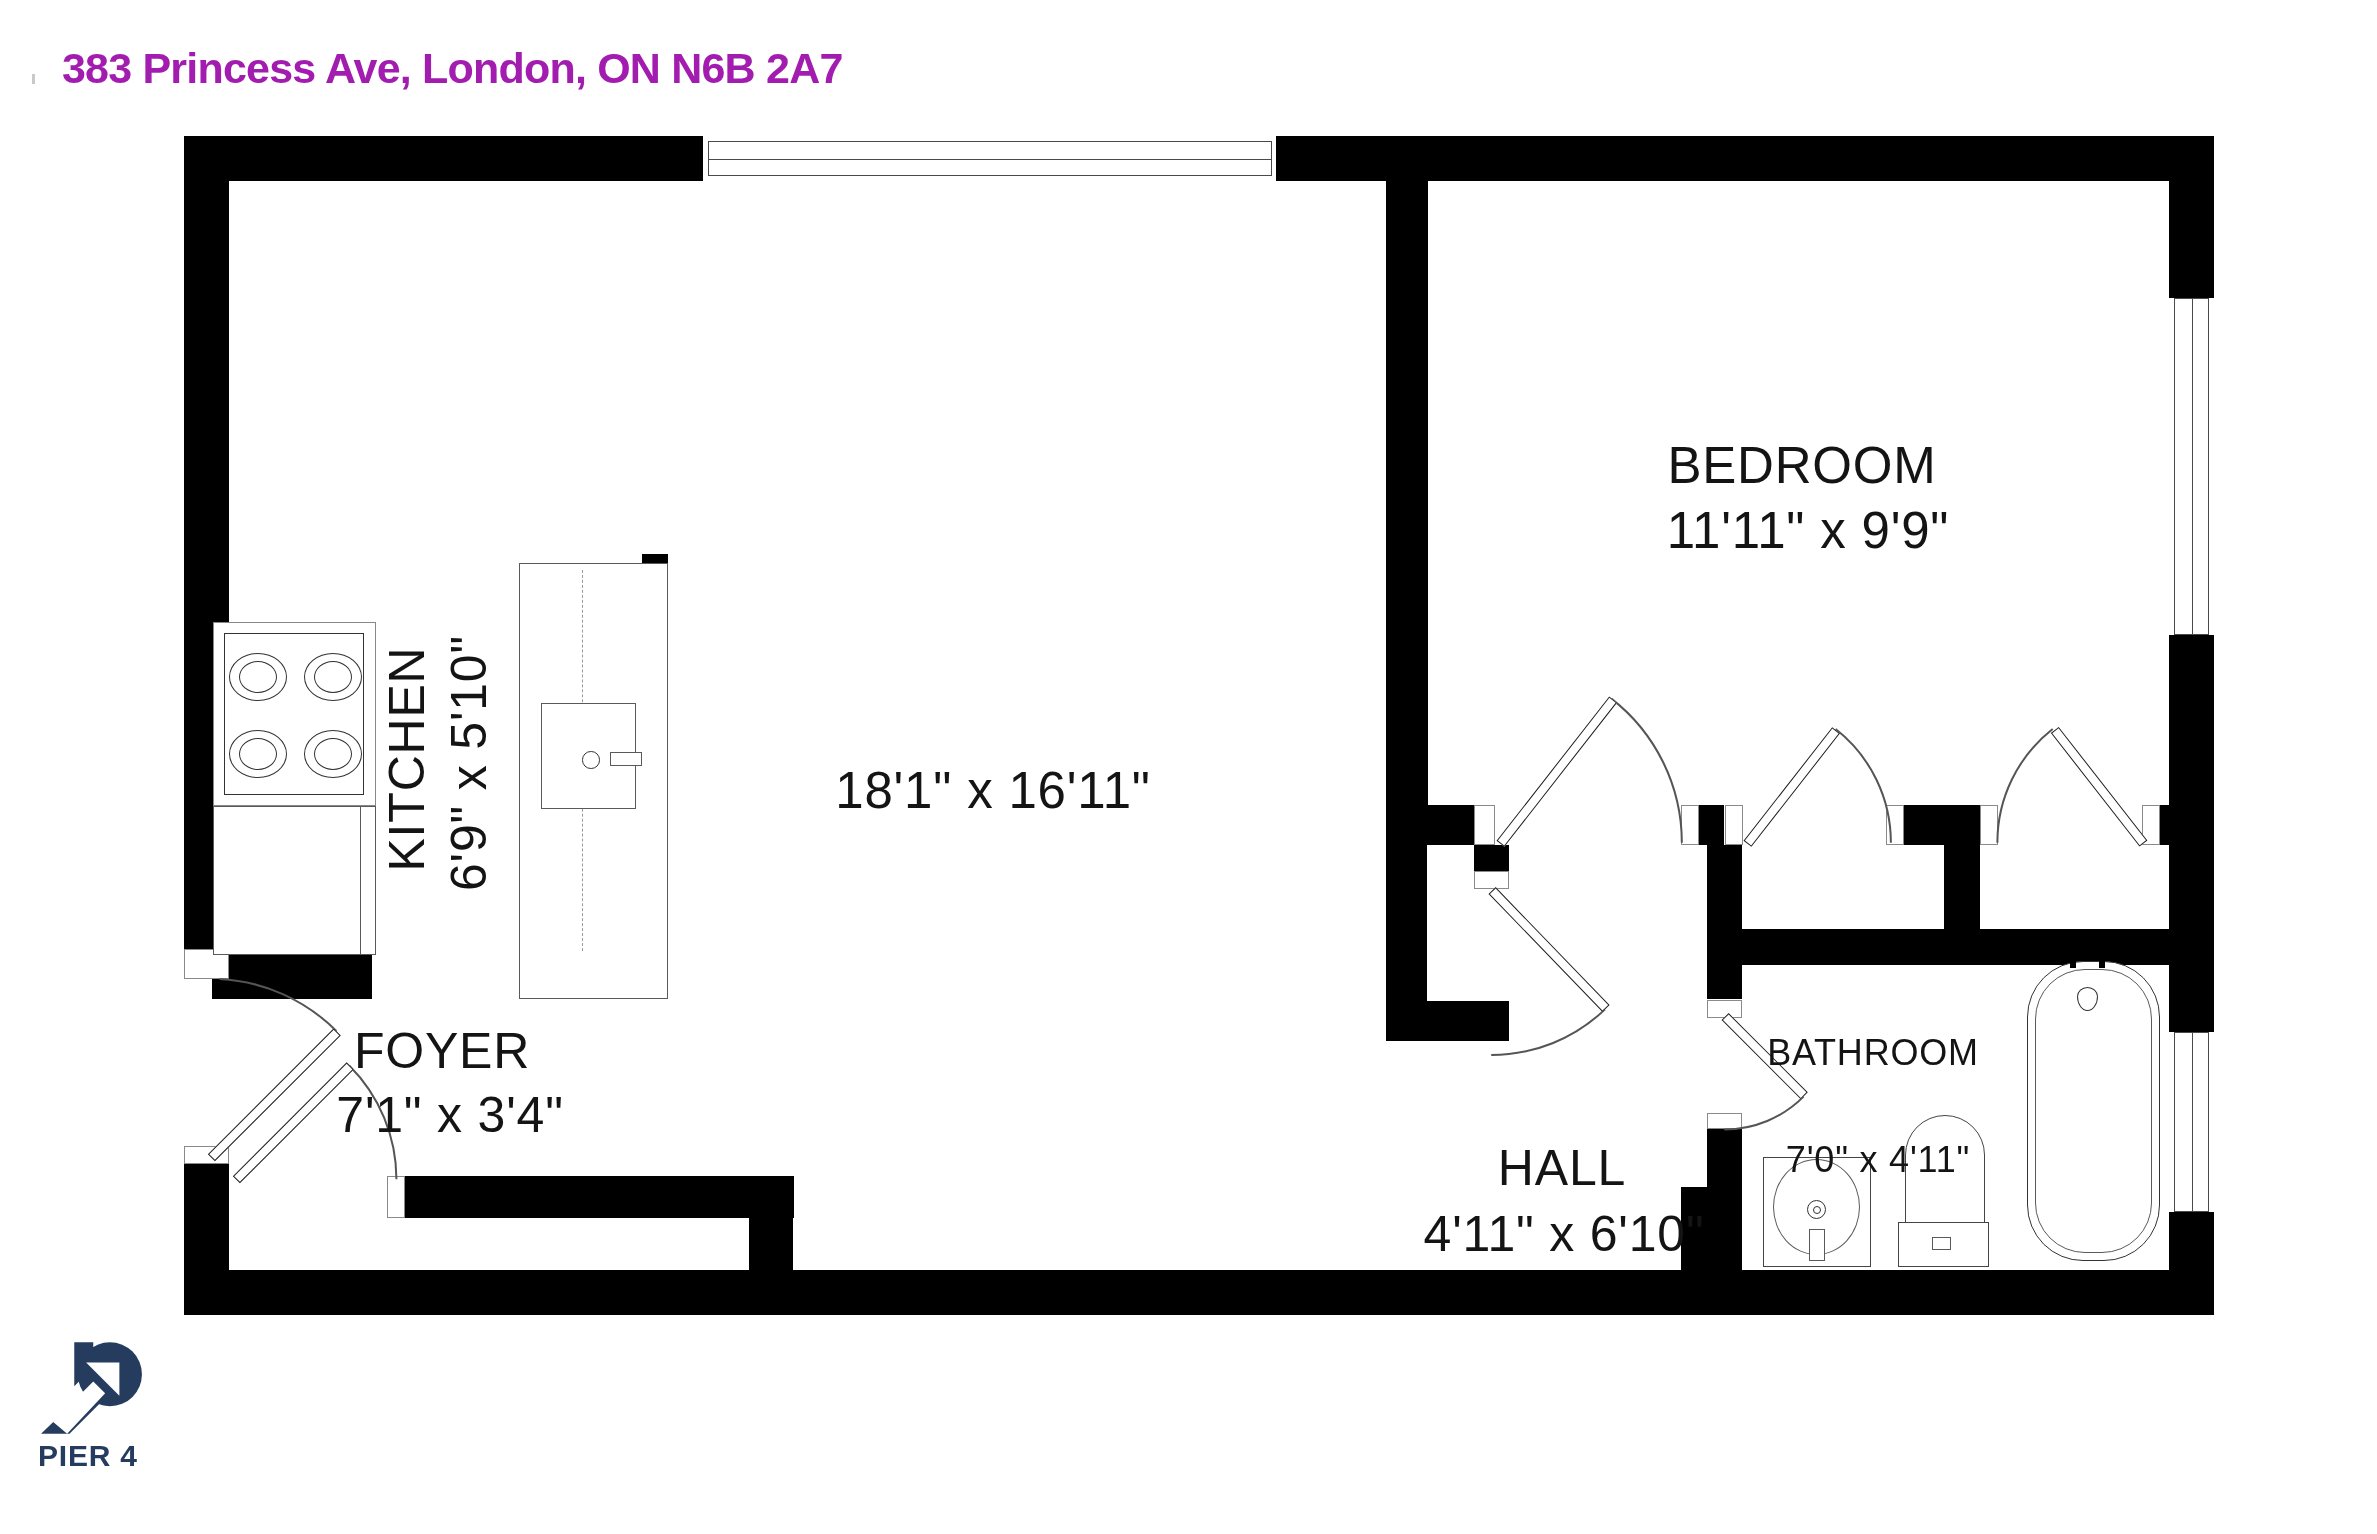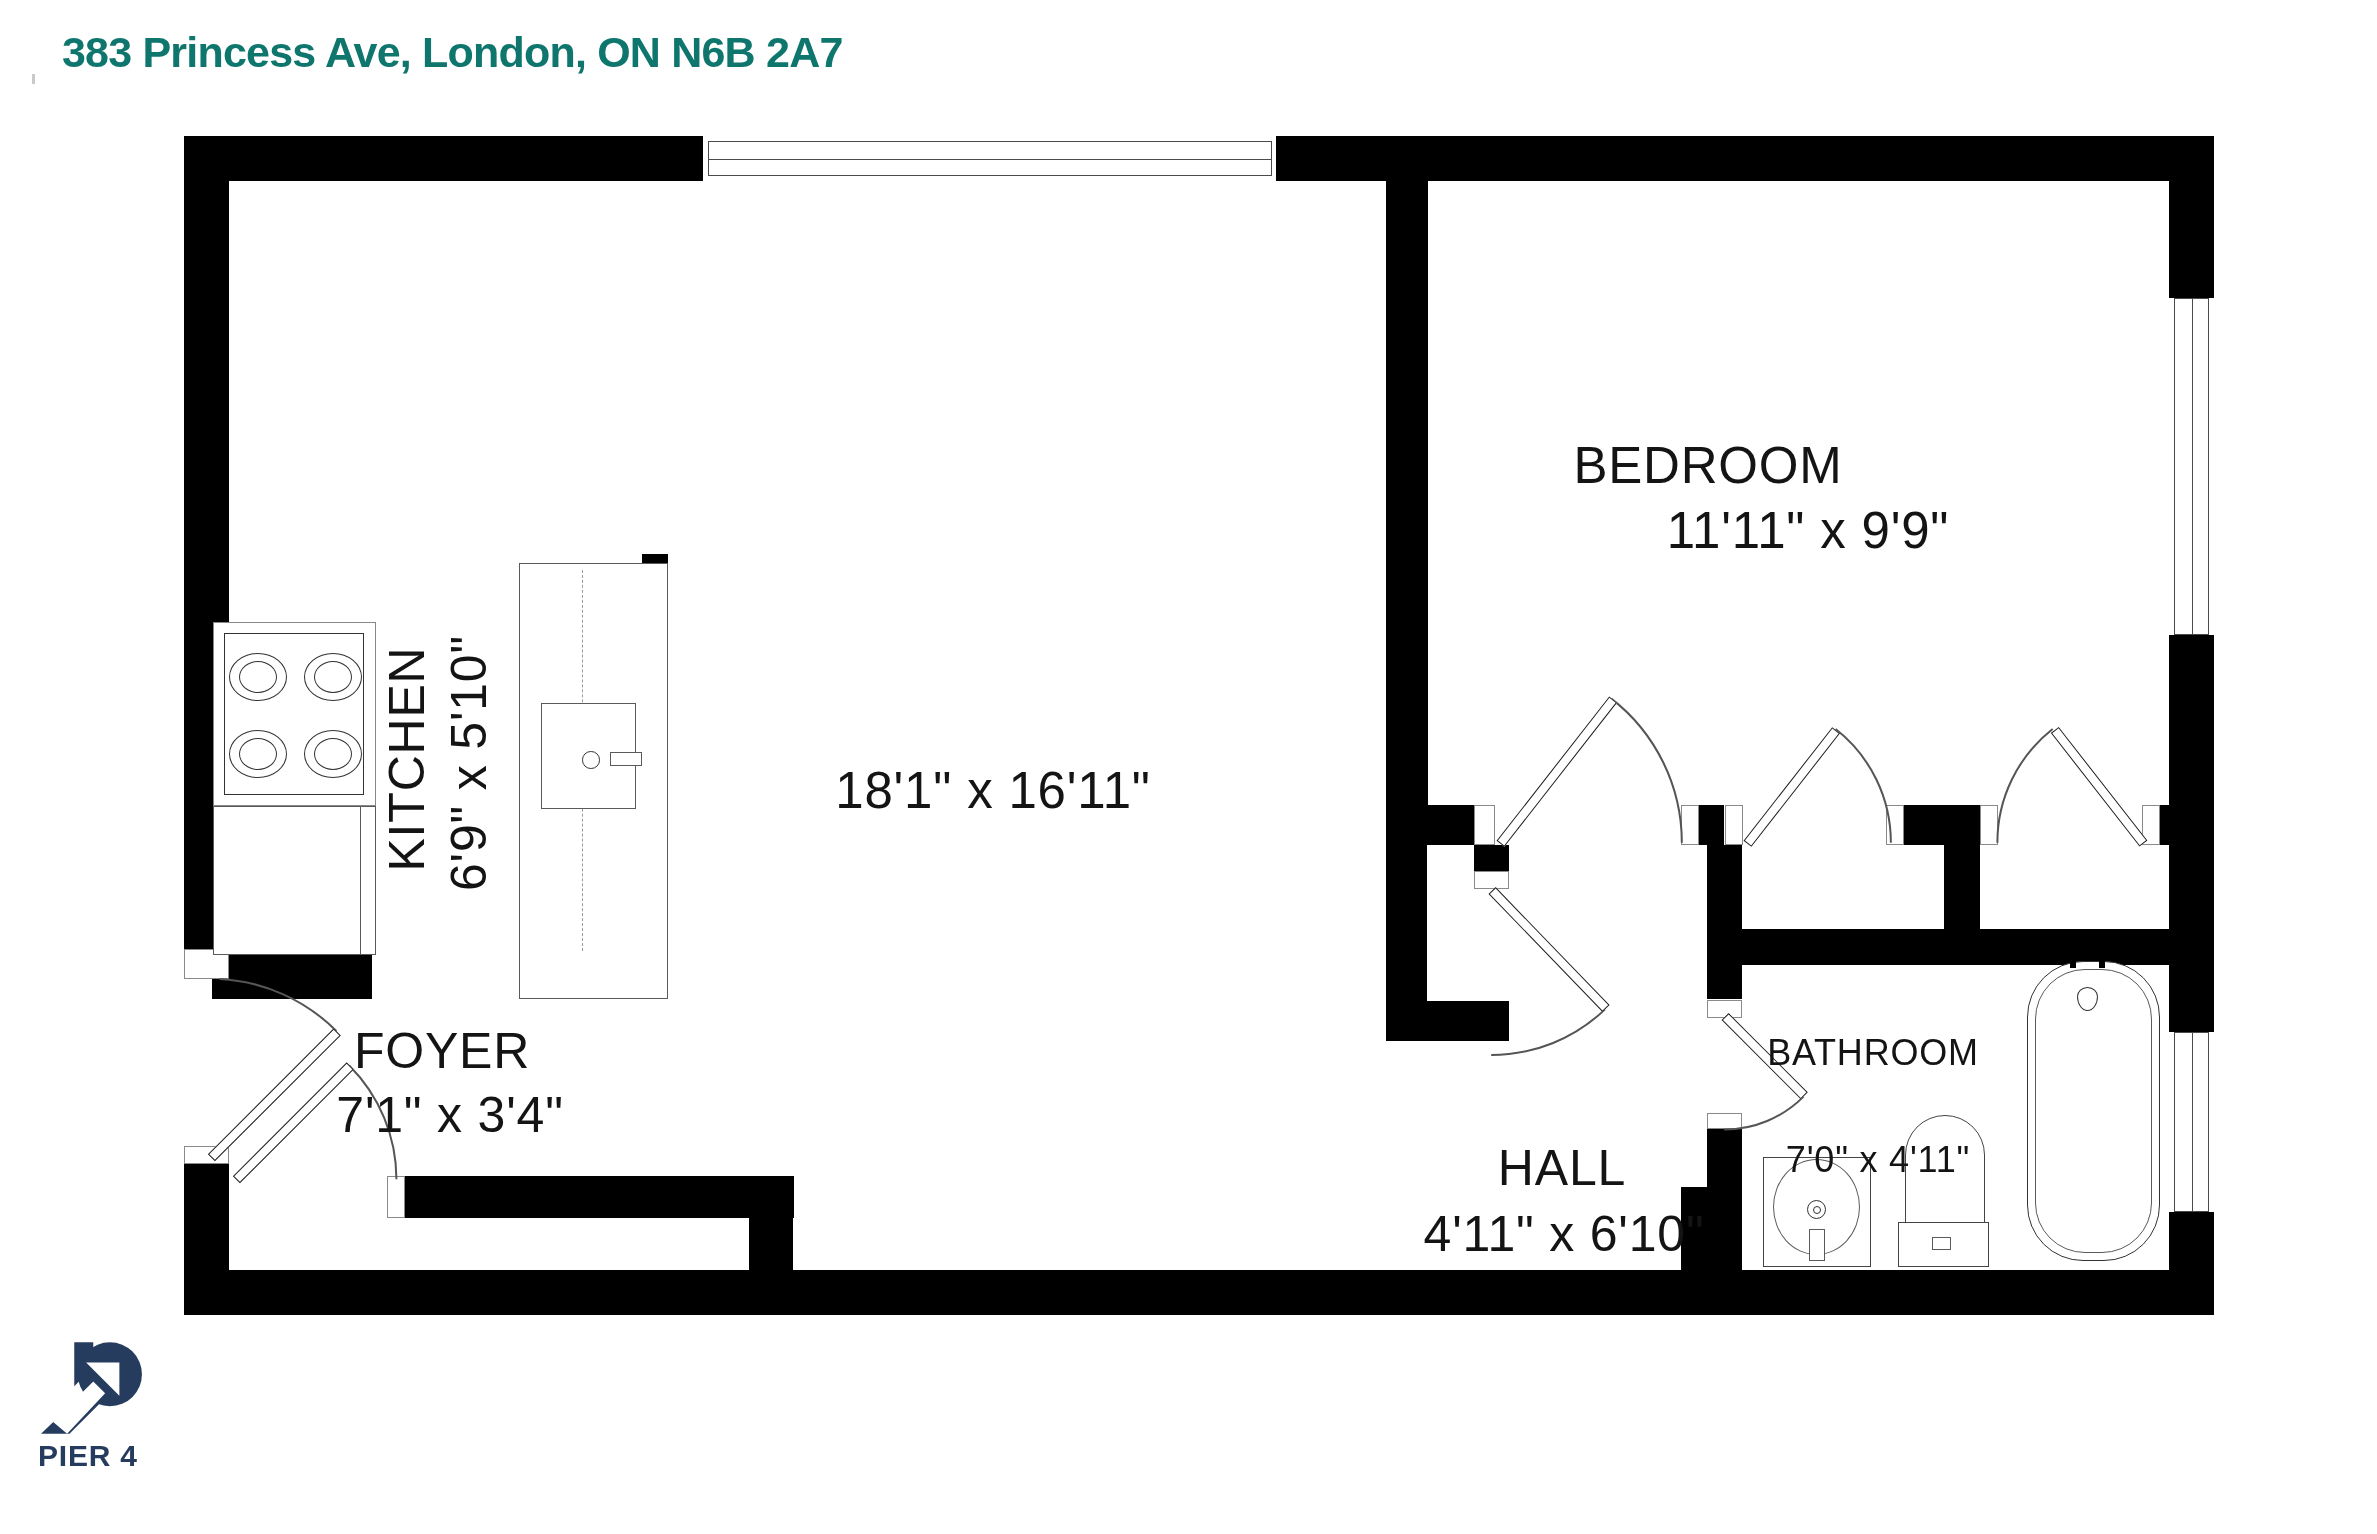--- a/index.html
+++ b/index.html
@@ -1,19 +1,19 @@
 <!DOCTYPE html>
 <html style="font-size:13px"><head>
 <meta charset="utf-8">
 <style>
   html,body{margin:0;padding:0;background:#fff;}
   .canvas{position:relative;width:2377px;height:1535px;background:#ffffff;overflow:hidden;
           font-family:"Liberation Sans", sans-serif;}
   
-  .title{position:absolute;left:62px;top:28px;font-size:43px;font-weight:bold;color:#0f766e;
+  .title{position:absolute;left:62px;top:44px;font-size:43px;font-weight:bold;color:#a21caf;
          letter-spacing:-0.8px;white-space:nowrap;}
   .tick{position:absolute;left:32px;top:74px;width:3.2px;height:9.6px;background:#c9c9c9;}
   .room-label{position:absolute;transform:translate(-50%,-50%);font-size:51px;font-weight:400;
               color:#141414;white-space:nowrap;letter-spacing:0.8px;}
   .room-label.rot{transform:translate(-50%,-50%) rotate(-90deg);}
   .sz62{font-size:50px;} .sz60{font-size:36px;}
   .footer{position:absolute;left:1189px;top:1416px;transform:translateX(-50%);
           display:flex;align-items:center;gap:16px;font-size:42px;font-weight:bold;color:#000;
           white-space:nowrap;letter-spacing:-0.8px;}
   .footer .sep{display:inline-block;width:5.6px;height:42px;background:#000;}
@@ -148,21 +148,21 @@
   <div class="fx thin" style="left:1932px;top:1237px;width:19px;height:13px"></div>
   <div class="fx dark" style="left:1763px;top:1157px;width:108px;height:110px;border-color:#444"></div>
   <div class="fx thin" style="left:1773px;top:1159px;width:87px;height:96px;border-radius:50%"></div>
   <div class="fx dark" style="left:1807px;top:1200px;width:19px;height:19px;border-radius:50%"></div>
   <div class="fx dark" style="left:1813px;top:1206px;width:8px;height:8px;border-radius:50%"></div>
   <div class="fx thin" style="left:1809px;top:1229px;width:16px;height:32px"></div>
 
   <div class="room-label rot sz62" style="left:407px;top:759px">KITCHEN</div>
   <div class="room-label rot sz62" style="left:469px;top:763px">6'9" x 5'10"</div>
   <div class="room-label" style="left:993px;top:790px">18'1" x 16'11"</div>
-  <div class="room-label" style="left:1708px;top:465px">BEDROOM</div>
+  <div class="room-label" style="left:1802px;top:465px">BEDROOM</div>
   <div class="room-label" style="left:1808px;top:530px">11'11" x 9'9"</div>
   <div class="room-label sz62" style="left:442px;top:1051px">FOYER</div>
   <div class="room-label sz62" style="left:450px;top:1115px">7'1" x 3'4"</div>
   <div class="room-label sz62" style="left:1562px;top:1168px">HALL</div>
   <div class="room-label sz62" style="left:1564px;top:1234px">4'11" x 6'10"</div>
   <div class="room-label sz60" style="left:1873px;top:1053px">BATHROOM</div>
   <div class="room-label sz60" style="left:1878px;top:1160px">7'0" x 4'11"</div>
 
 
   <div class="logo">

